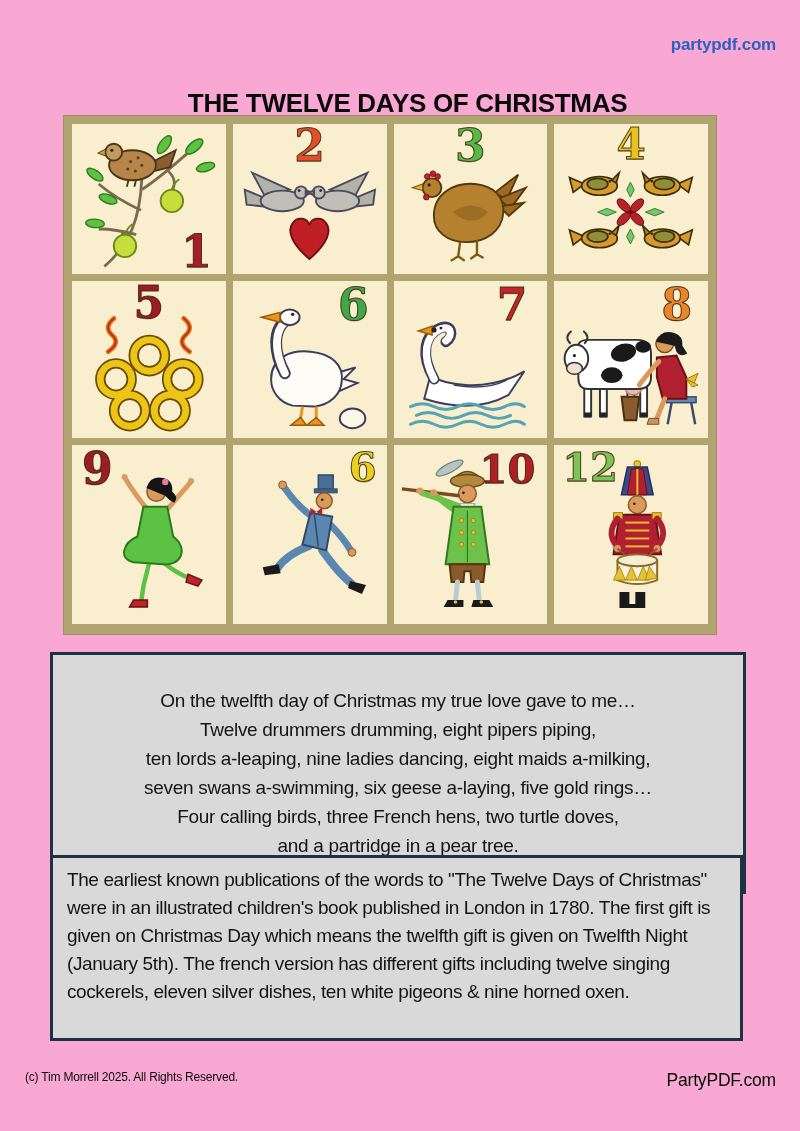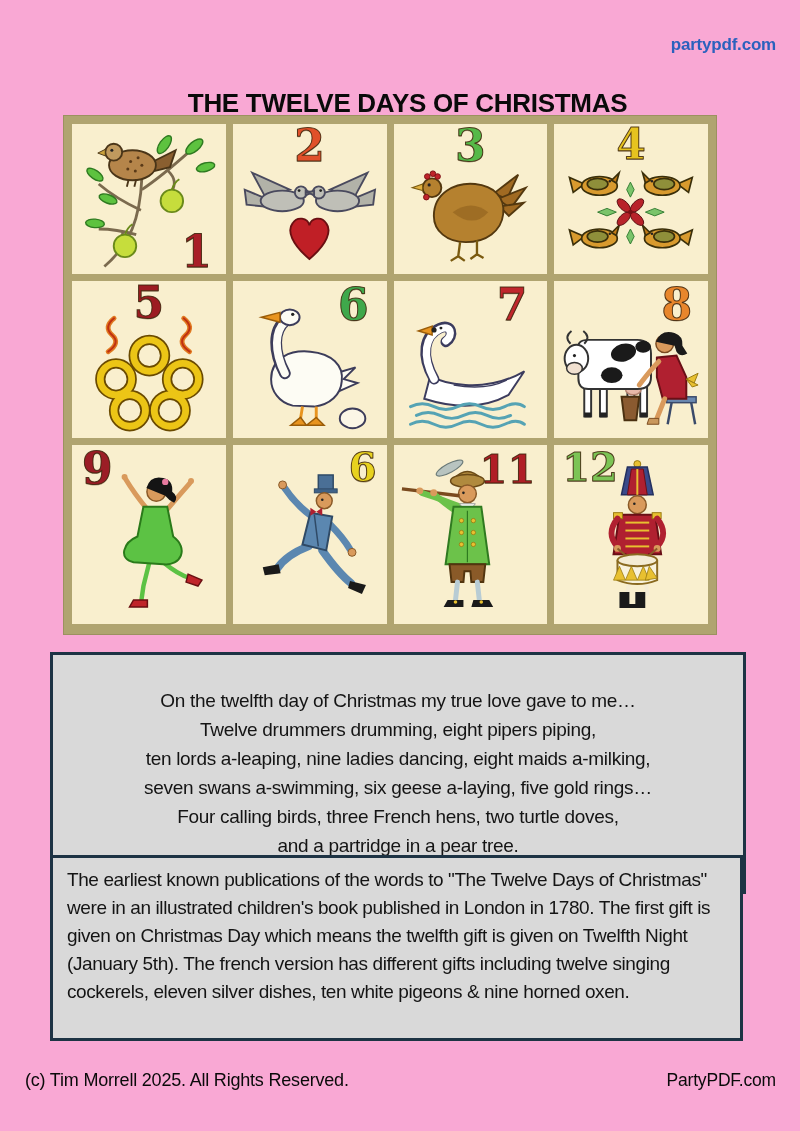--- a/index.html
+++ b/index.html
@@ -38,21 +38,21 @@
   .lyrics-box{position:absolute;left:50px;top:652px;width:696px;height:242px;
               background:#d9d9d9;border:3px solid #1d3344;box-sizing:border-box;
               display:flex;flex-direction:column;justify-content:center;
               text-align:center;font-size:19px;line-height:29px;
               letter-spacing:-0.3px;color:#141414;}
   .info-box{position:absolute;left:50px;top:855px;width:693px;height:186px;
             background:#d9d9d9;border:3px solid #1d3344;box-sizing:border-box;
             padding:8px 14px;font-size:19px;line-height:28px;
             letter-spacing:-0.4px;color:#141414;text-align:left;}
 
-  .footer-left{position:absolute;left:25px;top:1070px;font-size:18px;
+  .footer-left{position:absolute;left:25px;top:1070px;font-size:12px;
                letter-spacing:-0.2px;color:#0a0a0a;text-align:center;}
   .footer-right{position:absolute;right:24px;top:1070px;font-size:17.5px;
                 letter-spacing:-0.2px;color:#0a0a0a;}
 </style>
 </head>
 <body>
 
 <div class="page">
 
   <a class="site-link" href="#">partypdf.com</a>
@@ -394,21 +394,21 @@
         <path d="M56,110 L92,110 L90,128 L78,128 L77,117 L71,117 L70,128 L58,128 z" fill="#8a5a28" stroke="#53350f" stroke-width="2"></path>
         <g stroke="#b8ccd4" stroke-width="5" stroke-linecap="round">
           <line x1="64" y1="128" x2="62" y2="146"></line>
             <line x1="84" y1="128" x2="86" y2="146"></line>
         </g>
         <polygon points="54,146 70,146 70,153 50,153" fill="#1a1a1a"></polygon>
         <polygon points="80,146 96,146 100,153 78,153" fill="#1a1a1a"></polygon>
         <circle cx="62" cy="148" r="1.8" fill="#e8c030"></circle>
         <circle cx="88" cy="148" r="1.8" fill="#e8c030"></circle>
       </svg>
-      <span class="num" style="color: rgb(176, 30, 38);">11</span>
+      <span class="num" style="color: rgb(176, 30, 38);">10</span>
     </div>
 
     <div class="panel">
       <svg viewBox="0 0 155 160">
         <circle cx="84" cy="9" r="3.5" fill="#e8c030" stroke="#9a7a10" stroke-width="1"></circle>
         <polygon points="68,40 100,40 94,12 74,12" fill="#3a4a8a" stroke="#23305e" stroke-width="1.5"></polygon>
         <polygon points="74,40 94,40 90,14 78,14" fill="#b02030" stroke="#6a0f16" stroke-width="1"></polygon>
         <line x1="84" y1="14" x2="84" y2="40" stroke="#e8c030" stroke-width="2"></line>
         <circle cx="84" cy="50" r="9" fill="#d99a5c" stroke="#8a5a28" stroke-width="1.5"></circle>
         <circle cx="81" cy="49" r="1.3" fill="#222"></circle>

